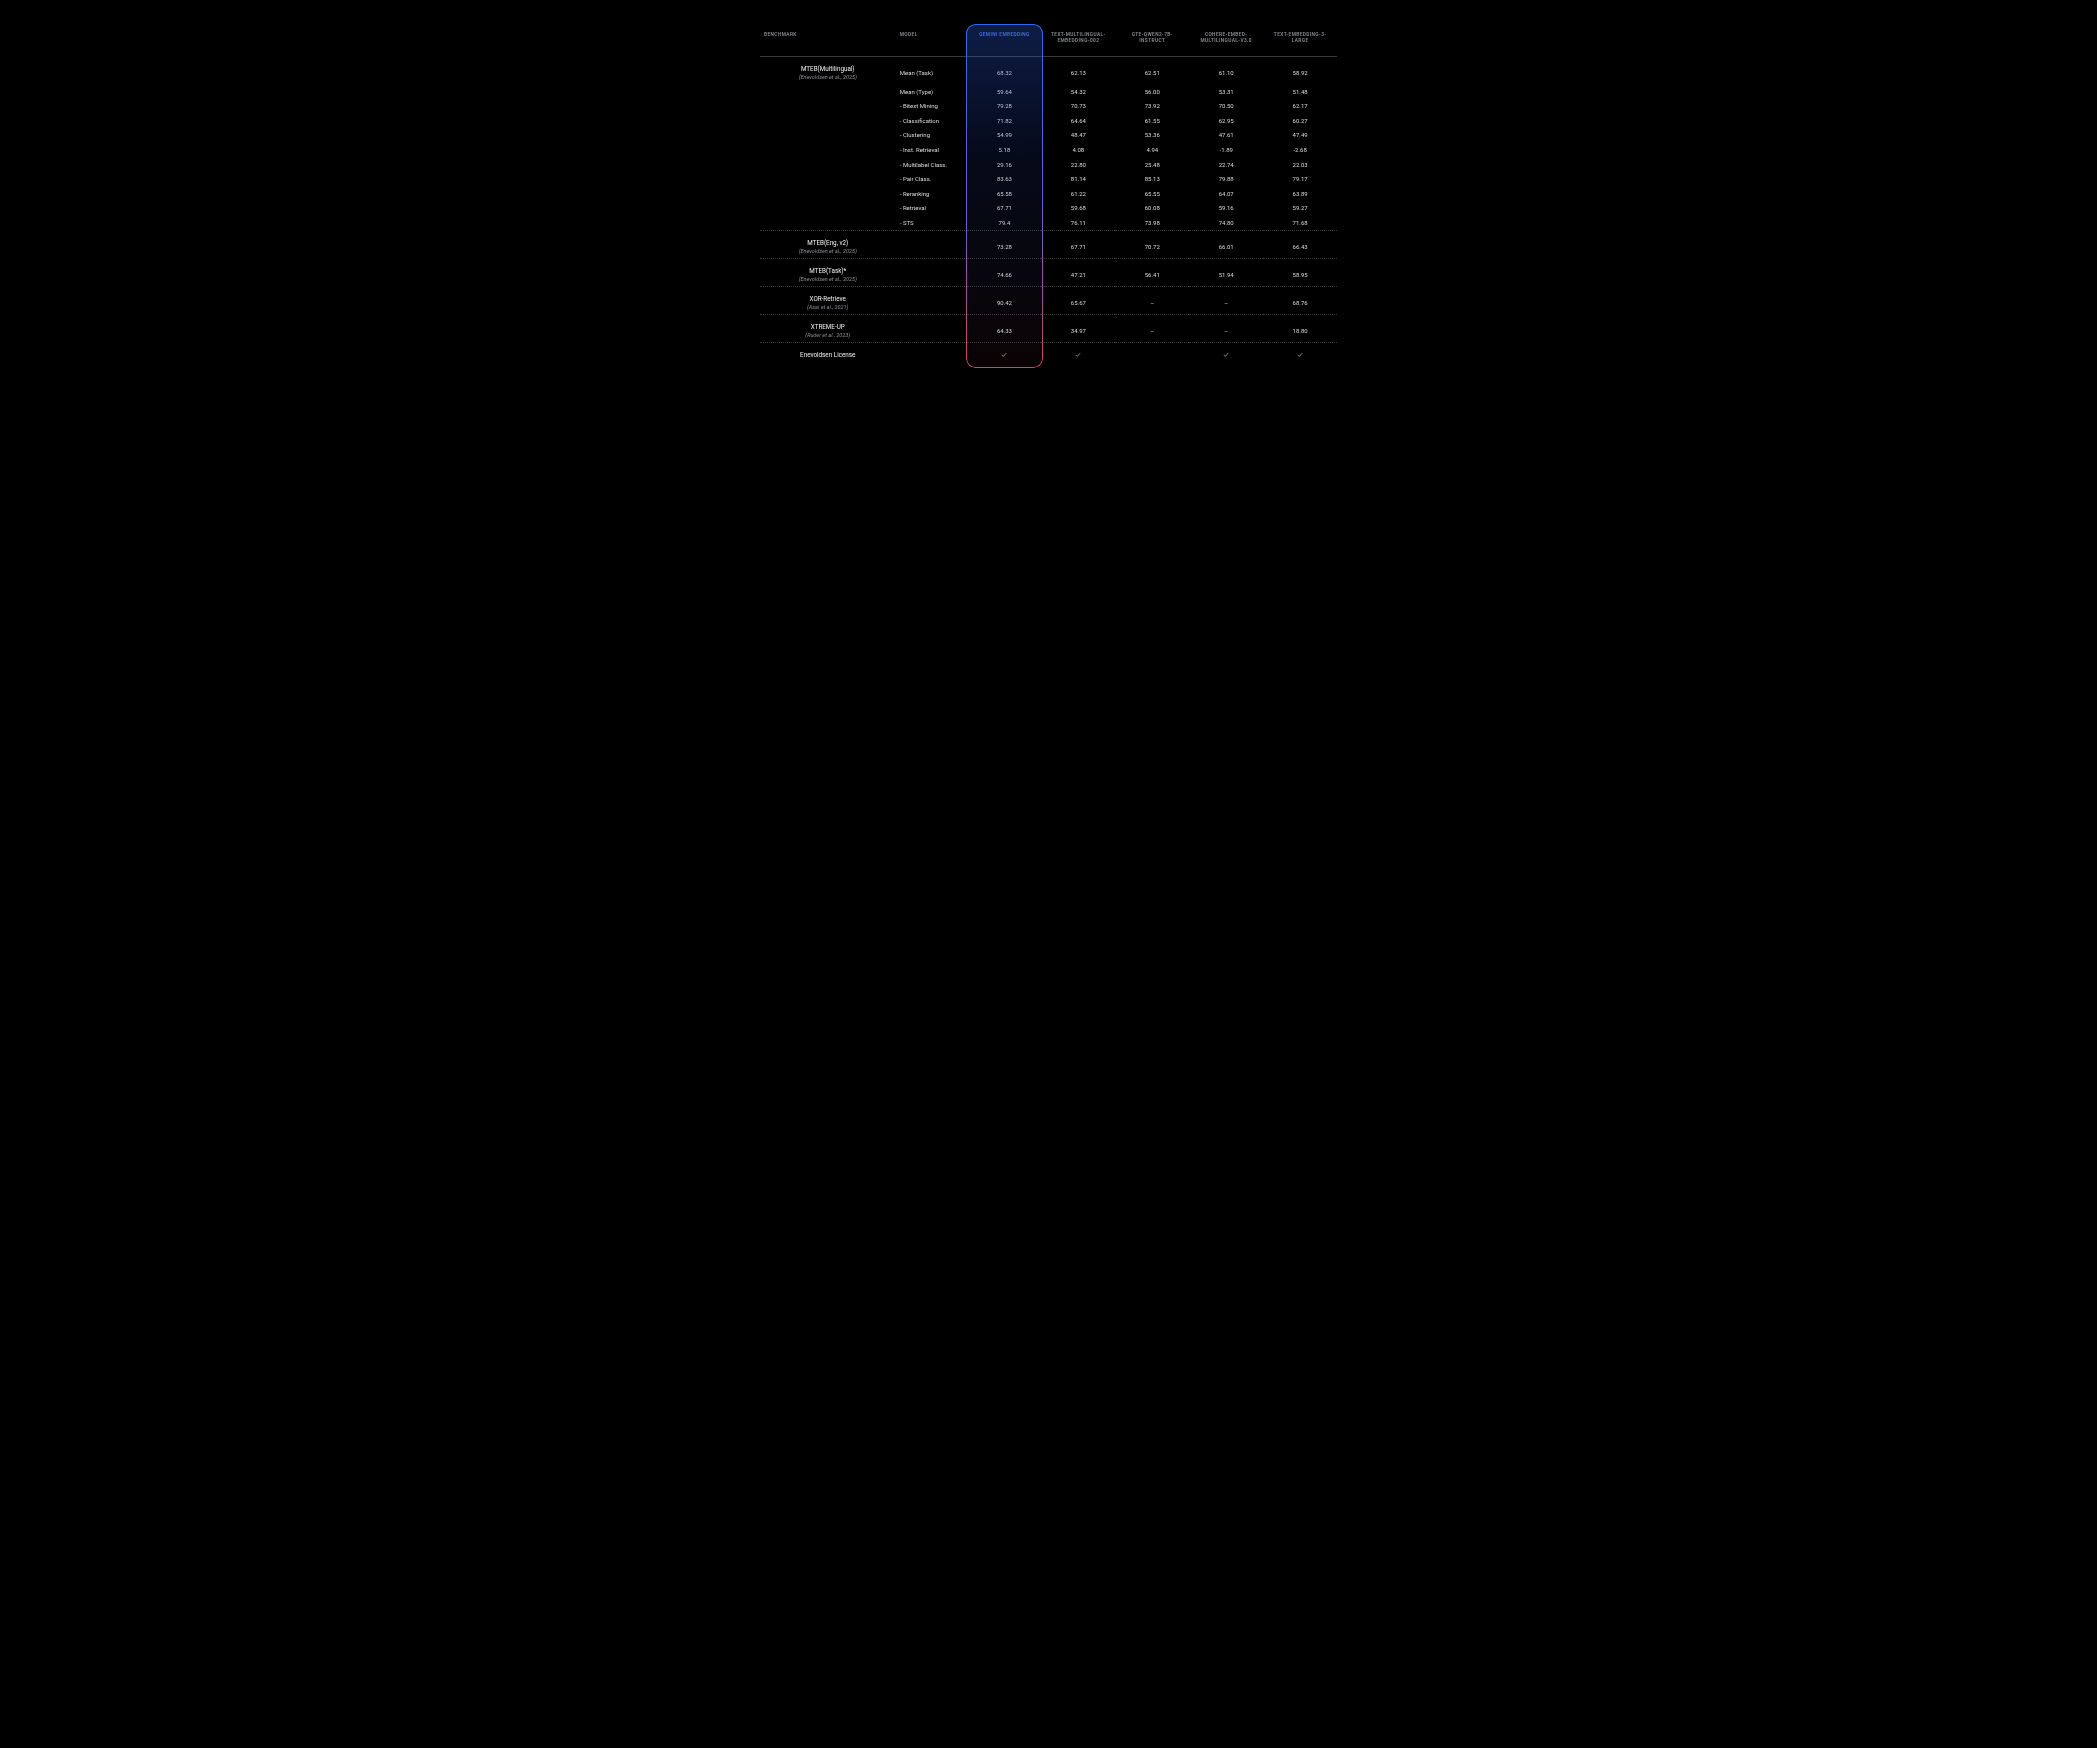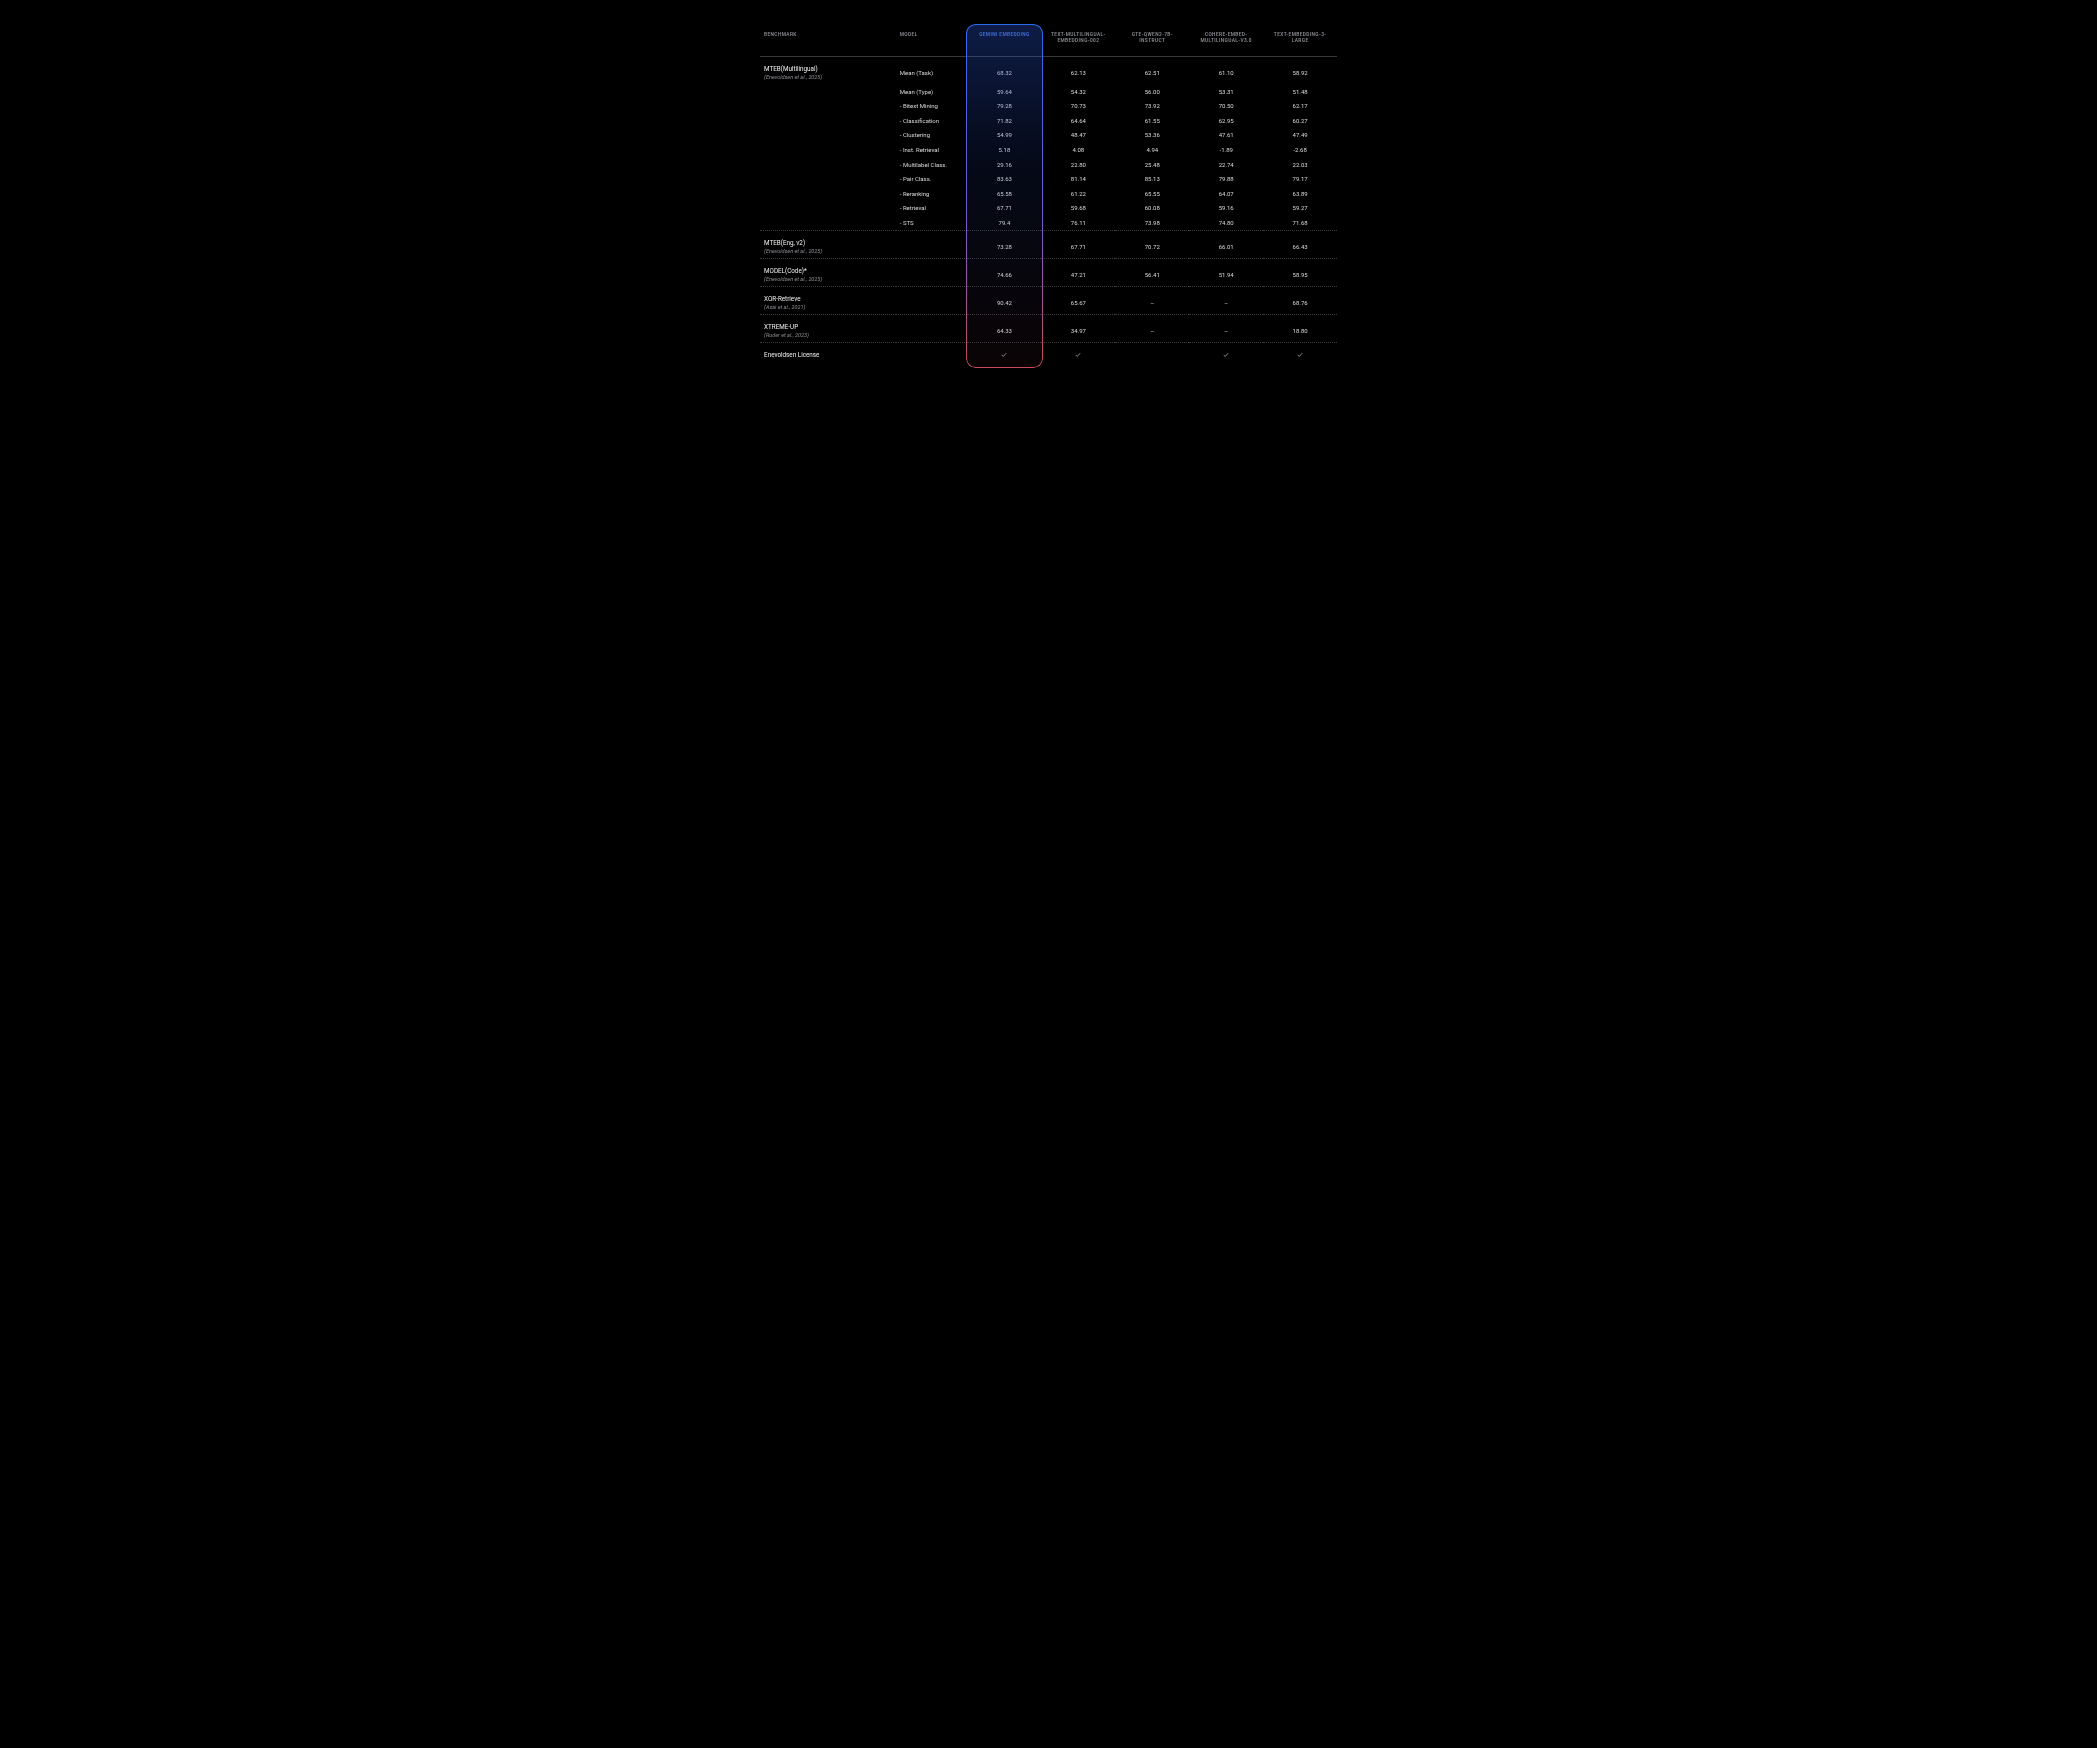--- a/index.html
+++ b/index.html
@@ -42,21 +42,21 @@
   thead tr {
     border-bottom: 0.4px solid #3a3a3a;
   }
   tbody td {
     font-size: 6px;
     padding: 3.8px 4.2px;
     text-align: center;
     vertical-align: middle;
     color: #d9d9d9;
   }
-  tbody td.left { text-align: left; }
+  tbody td.left { text-align: center; }
   tbody td.model { text-align: left; color: #d9d9d9; }
   tbody tr.group-top td { padding-top: 8.4px; }
   tbody tr.sep td { border-bottom: 0.4px dotted #3a3a3a; margin-left: 8px; }
 
   .bench-title { font-size: 6.3px; color: #f2f2f2; font-weight: 400; }
   .bench-sub   { font-size: 5.5px; font-style: italic; color: #8a8d93; display:block; margin-top:0.8px; }
 
   .check {
     display: inline-block;
     width: 5.9px; height: 5.9px;
@@ -214,21 +214,21 @@
         <tr class="group-top sep">
           <td class="left"><span class="bench-title">MTEB(Eng, v2)</span><span class="bench-sub">(Enevoldsen et al., 2025)</span></td>
           <td class="model"></td>
           <td>73.28</td>
           <td>67.71</td>
           <td>70.72</td>
           <td>66.01</td>
           <td>66.43</td>
         </tr>
         <tr class="group-top sep">
-          <td class="left"><span class="bench-title">MODEL(Code)*</span><span class="bench-sub">(Enevoldsen et al., 2025)</span></td>
+          <td class="left"><span class="bench-title">MTEB(Task)*</span><span class="bench-sub">(Enevoldsen et al., 2025)</span></td>
           <td class="model"></td>
           <td>74.66</td>
           <td>47.21</td>
           <td>56.41</td>
           <td>51.94</td>
           <td>58.95</td>
         </tr>
         <tr class="group-top sep">
           <td class="left"><span class="bench-title">XOR-Retrieve</span><span class="bench-sub">(Asai et al., 2021)</span></td>
           <td class="model"></td>

